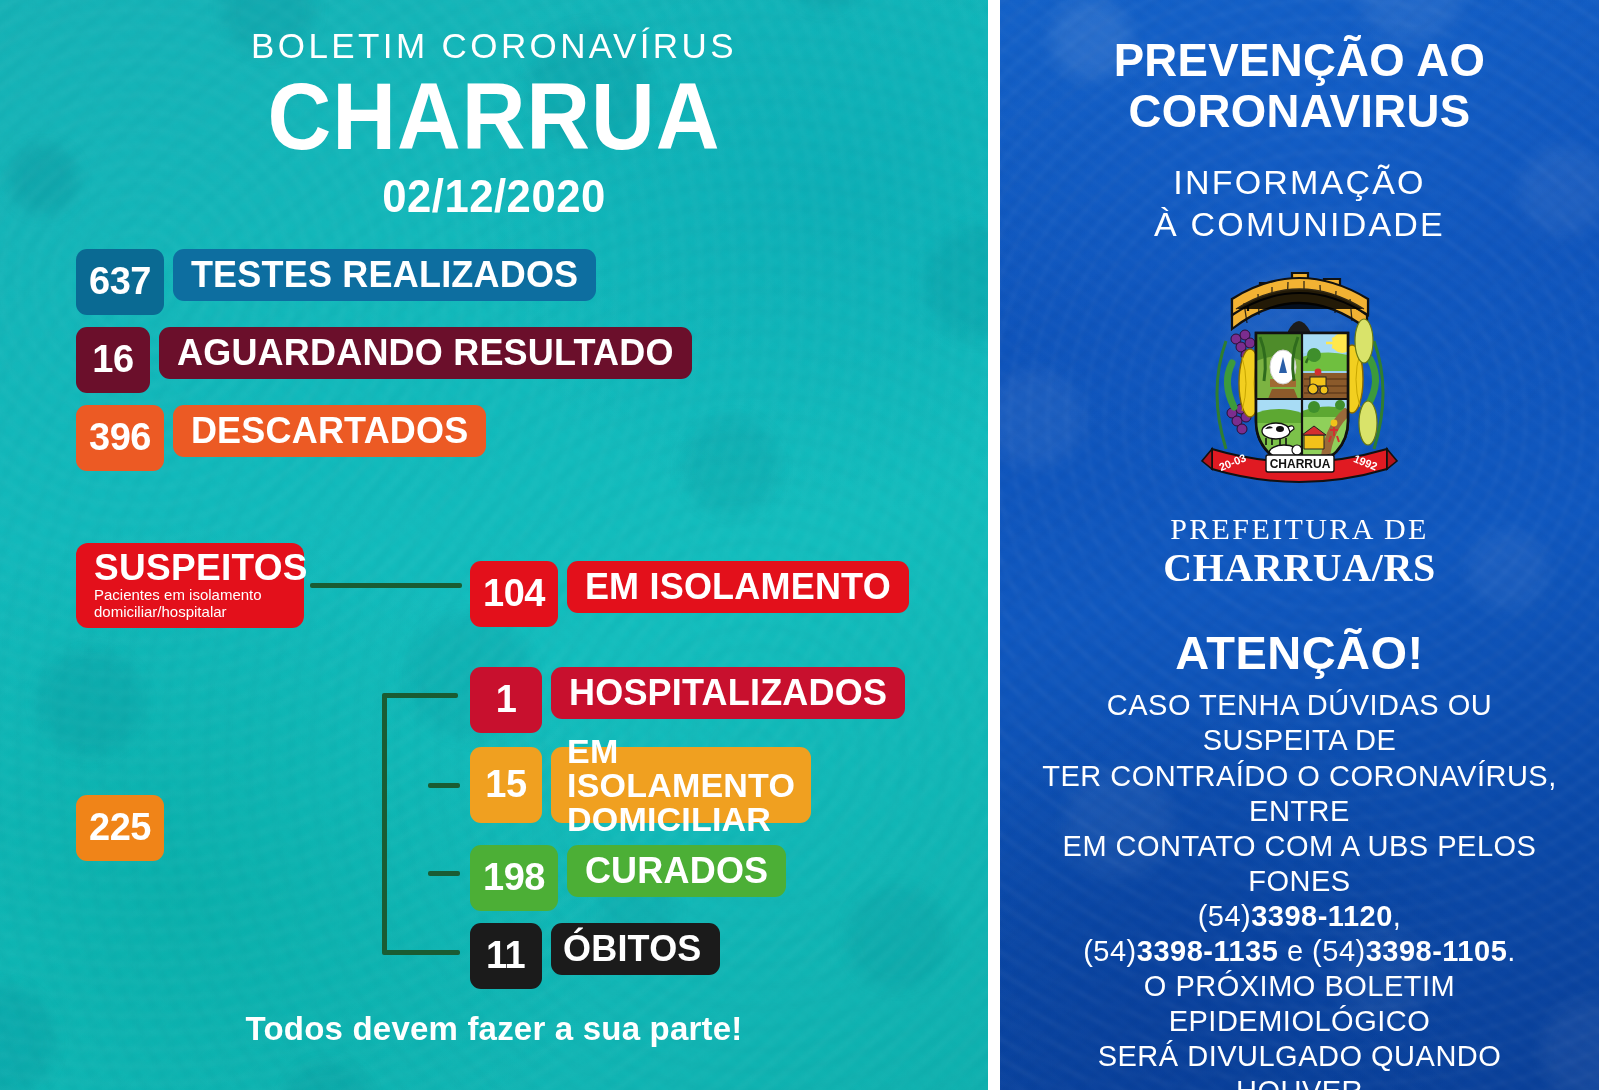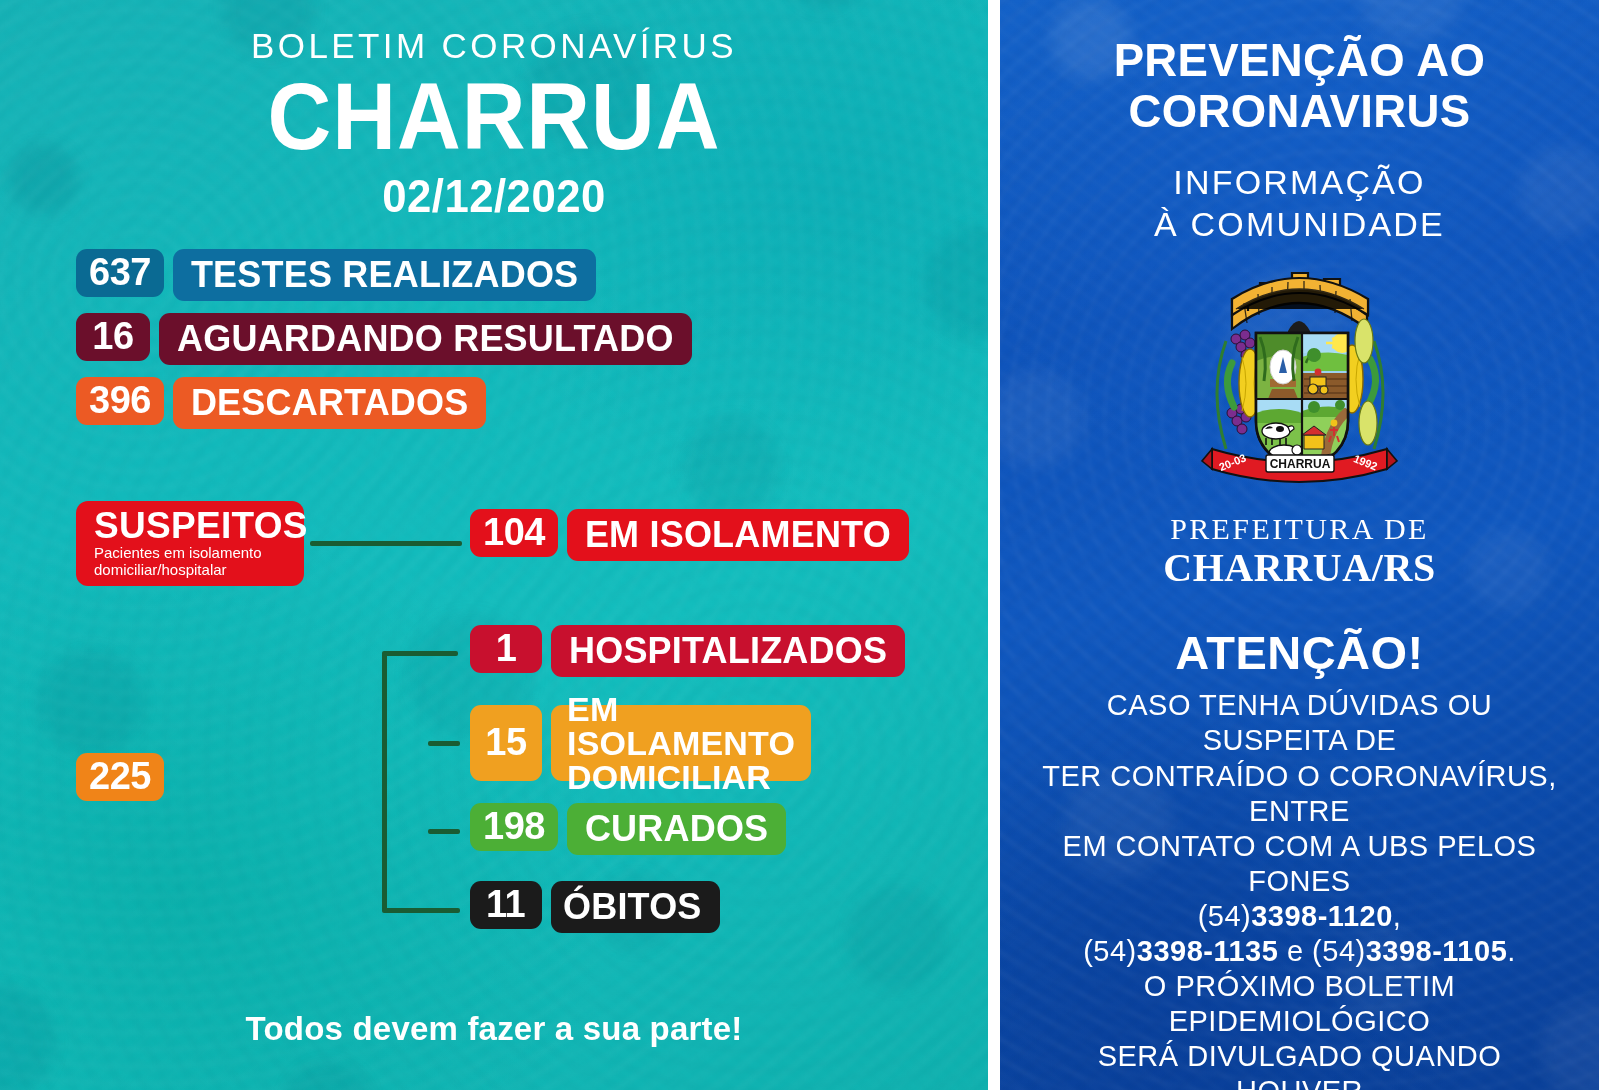--- a/index.html
+++ b/index.html
@@ -64,21 +64,21 @@
     font-size:46px; font-weight:bold; color:#fff; letter-spacing:.5px; margin-top:4px;
     transform:scaleX(.95); transform-origin:center;
   }
 
   
   .rows{ margin-top:26px; padding-left:76px; }
   .row{ display:flex; align-items:stretch; margin-bottom:12px; }
   .num{
     display:flex; align-items:center; justify-content:center;
     color:#fff; font-weight:bold; border-radius:11px;
-    font-size:38px; letter-spacing:-.5px; padding:0 13px; min-width:74px; height:48px;
+    font-size:38px; letter-spacing:-.5px; padding:0 13px; min-width:74px; height:66px;
   }
   .lbl{
     display:flex; align-items:center;
     color:#fff; font-weight:bold; border-radius:11px;
     font-size:36px; letter-spacing:.2px; padding:0 18px; height:52px;
     margin-left:9px; white-space:nowrap;
   }
 
   
   .v-testes .num{ background:#0a6a93; }
@@ -91,21 +91,21 @@
   .suspeitos{
     position:absolute; left:76px; top:0;
     width:228px; min-height:80px; background:#e3101b; border-radius:12px;
     padding:6px 10px 9px 18px; color:#fff;
   }
   .suspeitos .t{ font-size:37px; font-weight:bold; letter-spacing:.3px; line-height:1; }
   .suspeitos .s{ font-size:15px; line-height:1.05; margin-top:1px; font-weight:400; }
 
   .susp-line{ position:absolute; left:310px; top:40px; width:152px; height:5px; background:#1a5c33; border-radius:2px; }
 
-  .susp-row{ position:absolute; left:470px; top:8px; display:flex; }
+  .susp-row{ position:absolute; left:470px; top:18px; display:flex; }
   .susp-row .num, .susp-row .lbl{ background:#e3101b; }
 
   
   .tree{ position:relative; margin-top:38px; height:320px; }
 
   .branch-rows{ position:absolute; left:470px; top:0; }
   .brow{ display:flex; align-items:stretch; position:absolute; }
   .brow .num{ min-width:72px; }
 
   .b-hosp{ top:0; }

